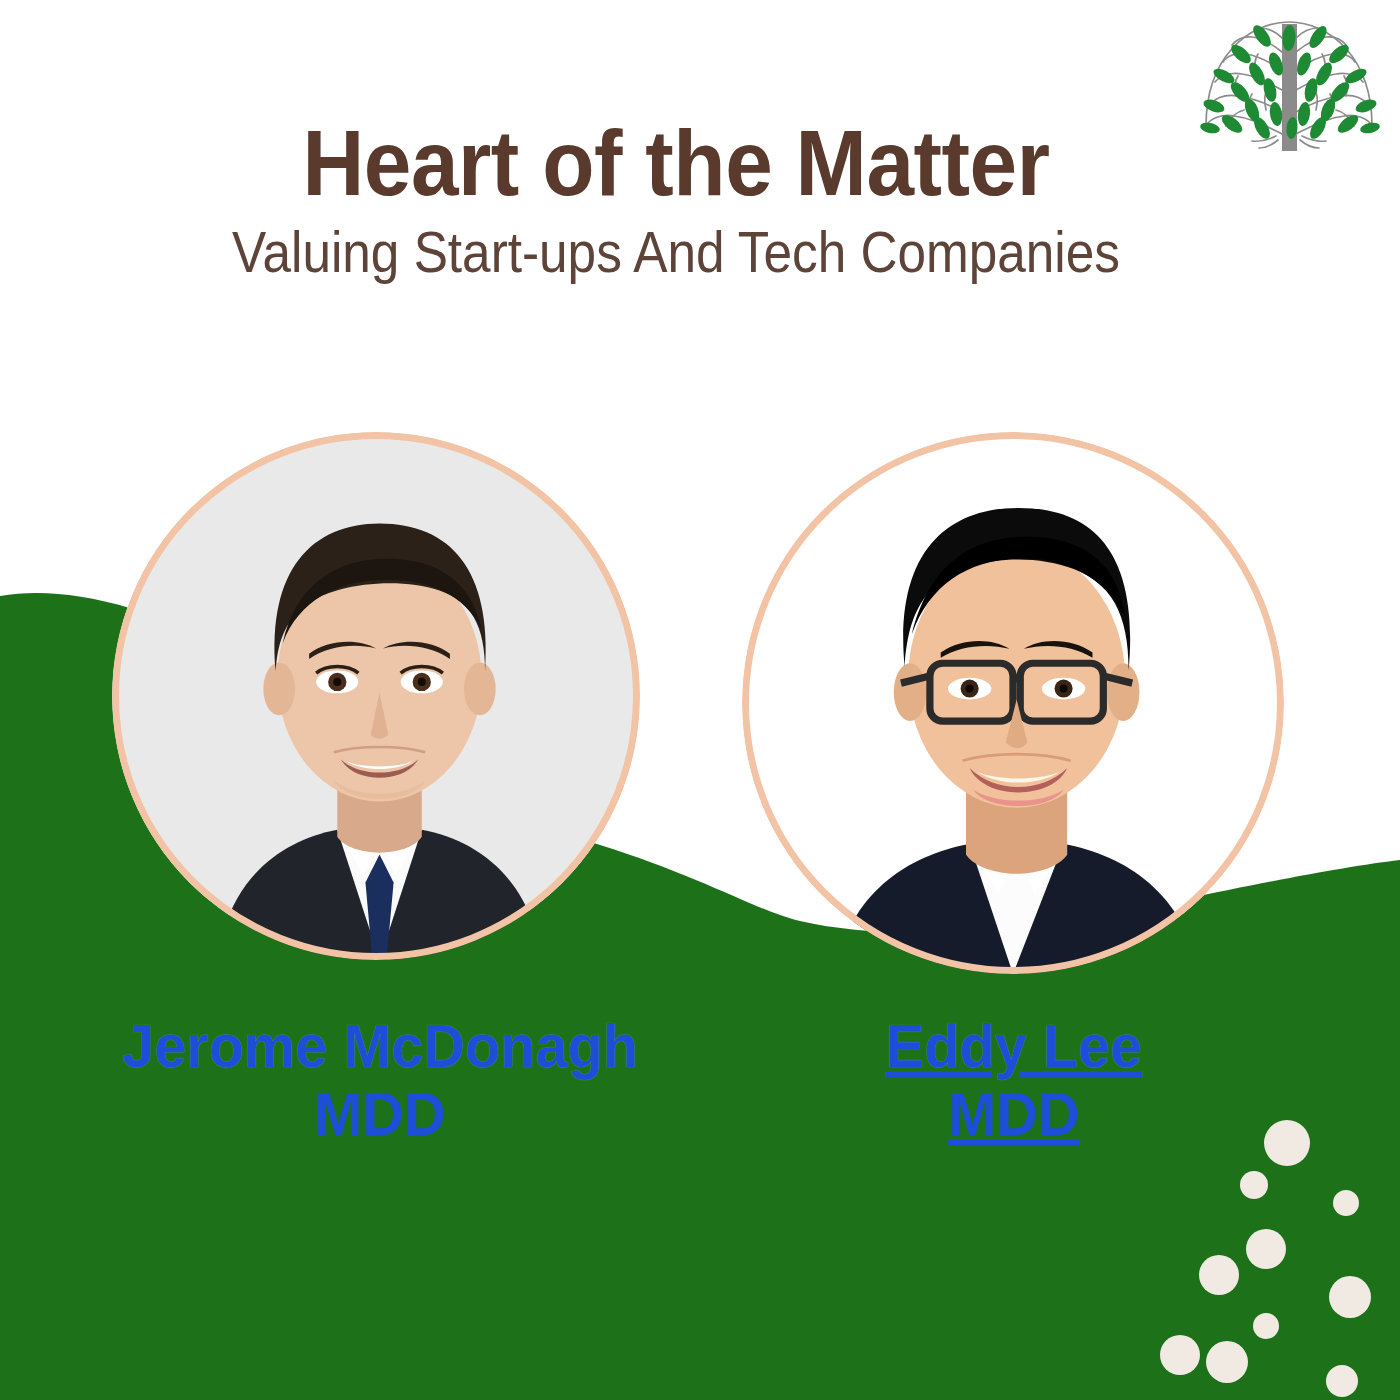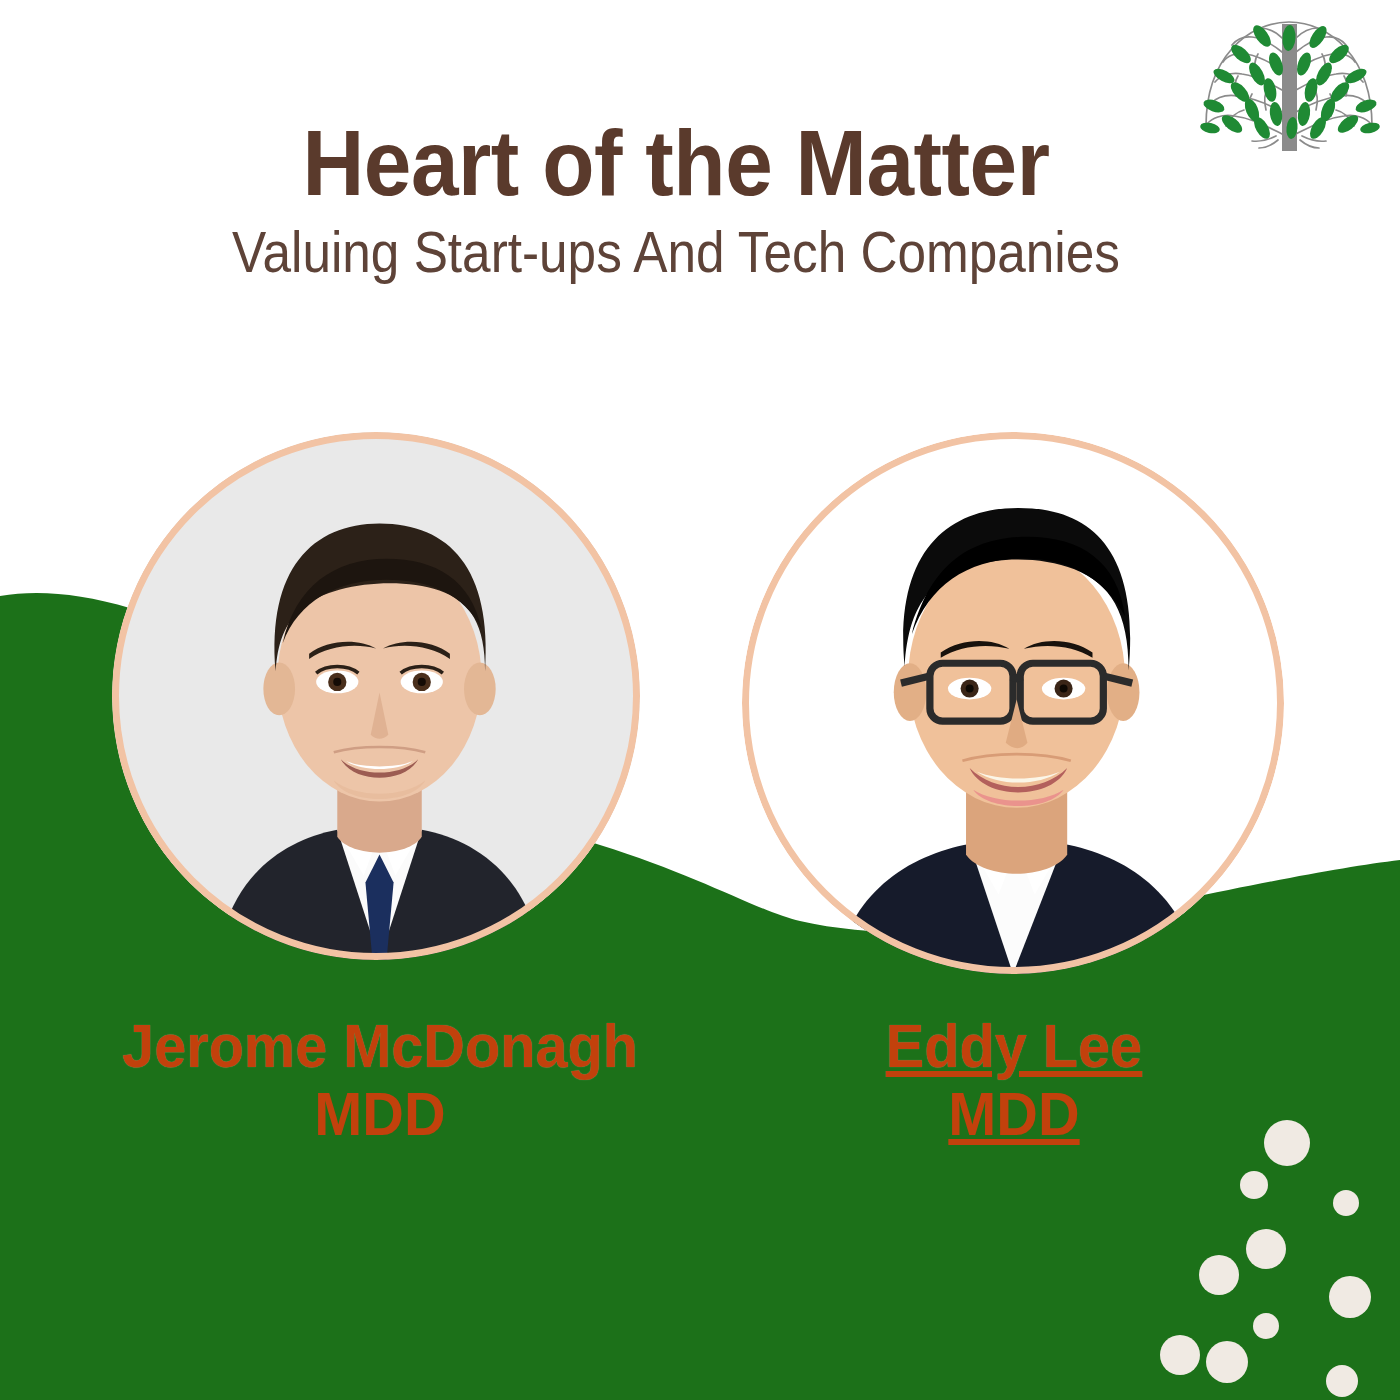--- a/index.html
+++ b/index.html
@@ -48,21 +48,21 @@
   .portrait .photo{
     position:absolute;left:0;top:0;right:0;bottom:0;
     border-radius:50%;overflow:hidden;
   }
   .portrait .photo svg{display:block;width:100%;height:100%;}
 
   #portrait-jerome{left:112px;top:432px;width:528px;height:528px;}
   #portrait-eddy{left:742px;top:432px;width:542px;height:542px;}
 
   
-  .name-block{position:absolute;text-align:center;color:#c2410c;}
+  .name-block{position:absolute;text-align:center;color:#1d4ed8;}
   .name-block .name{
     font-family:"Liberation Sans Narrow","Liberation Sans",sans-serif;
     font-size:62px;font-weight:700;line-height:1.02;
     transform:scaleX(0.93);
     text-shadow:0 0 1px rgba(255,255,255,0.4);
   }
   .name-block .role{
     font-family:"Liberation Sans Narrow","Liberation Sans",sans-serif;
     font-size:62px;font-weight:700;line-height:1.08;
     margin-top:4px;

